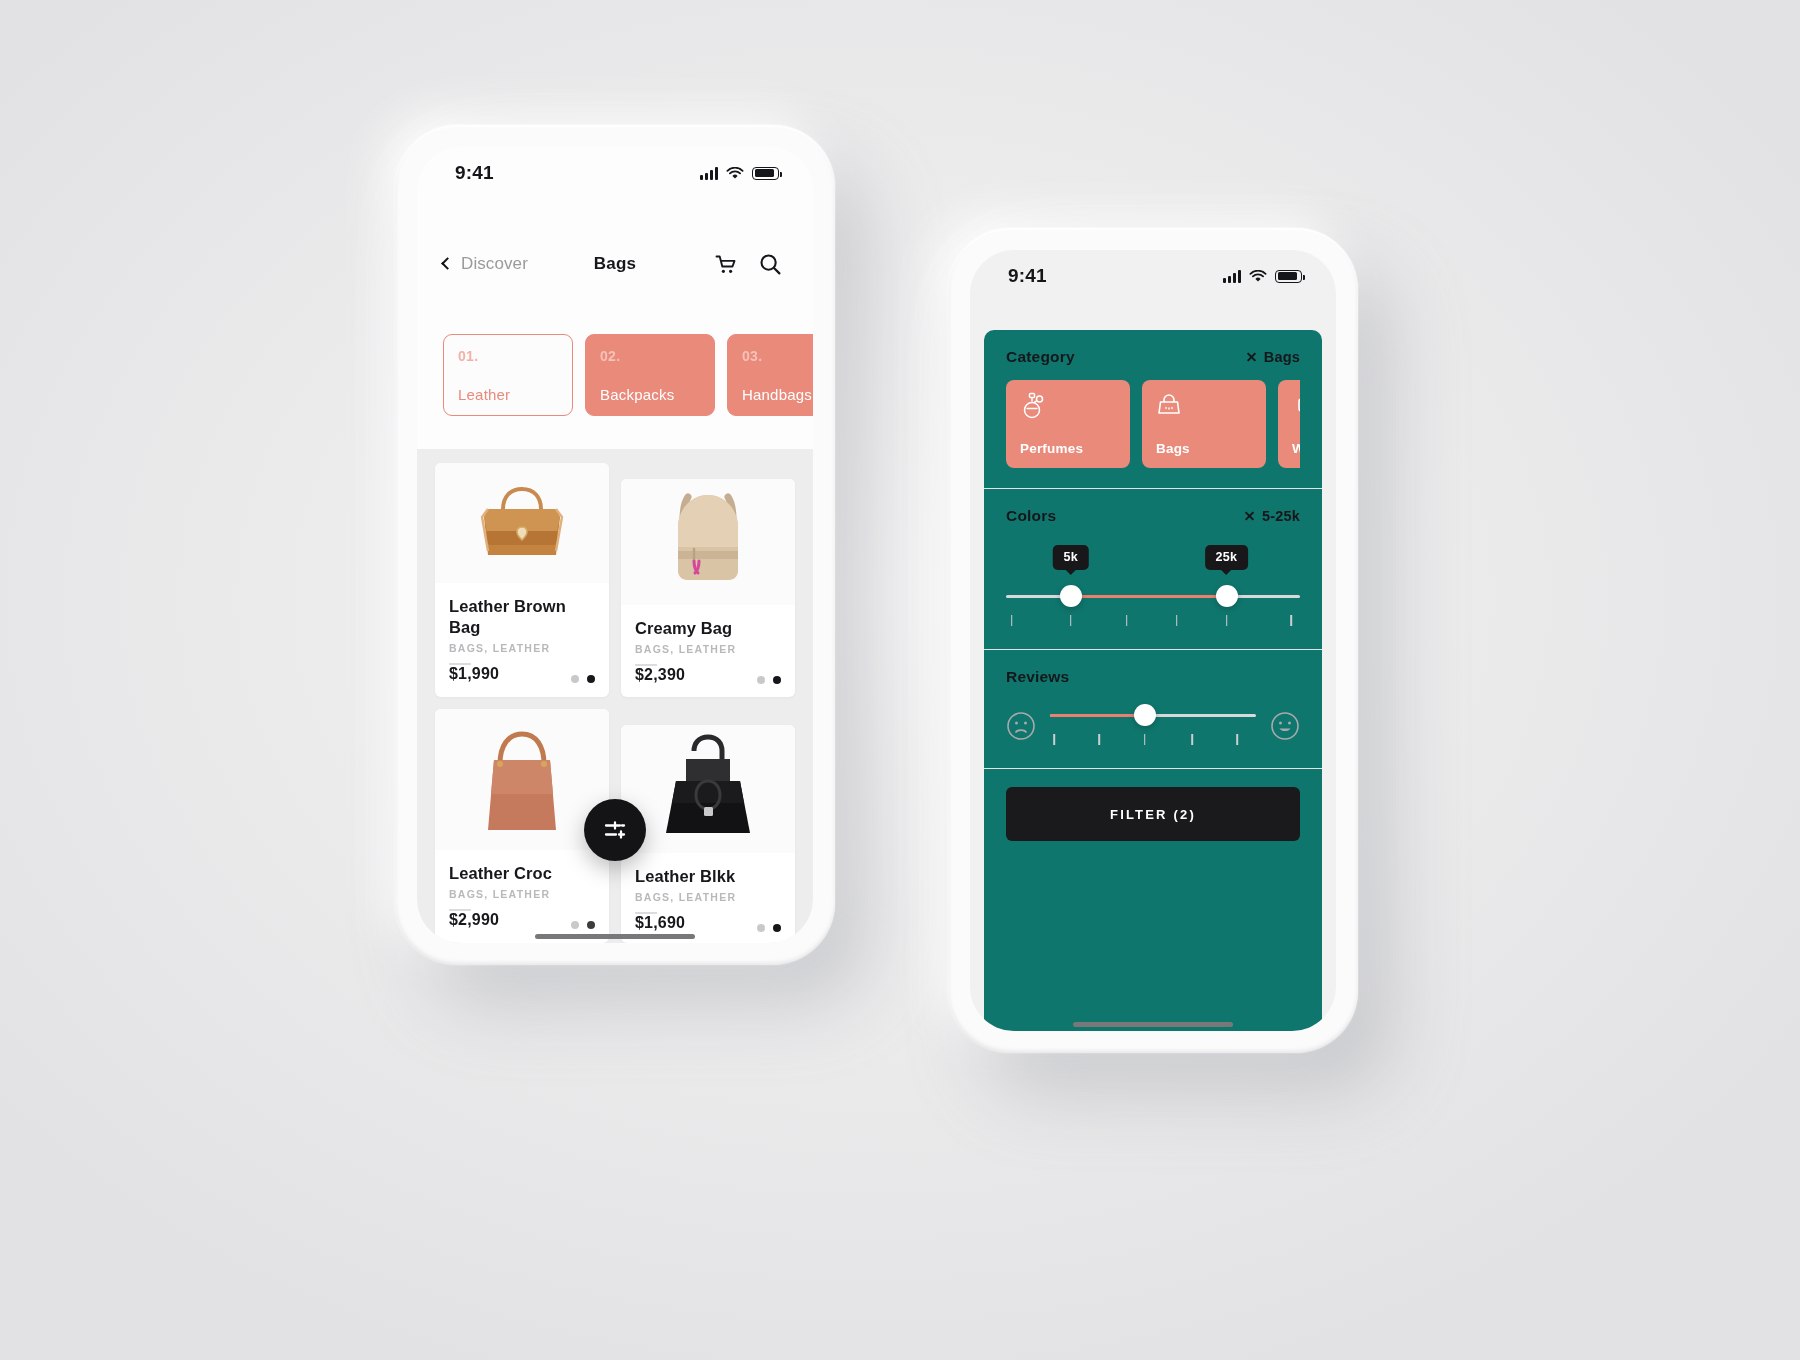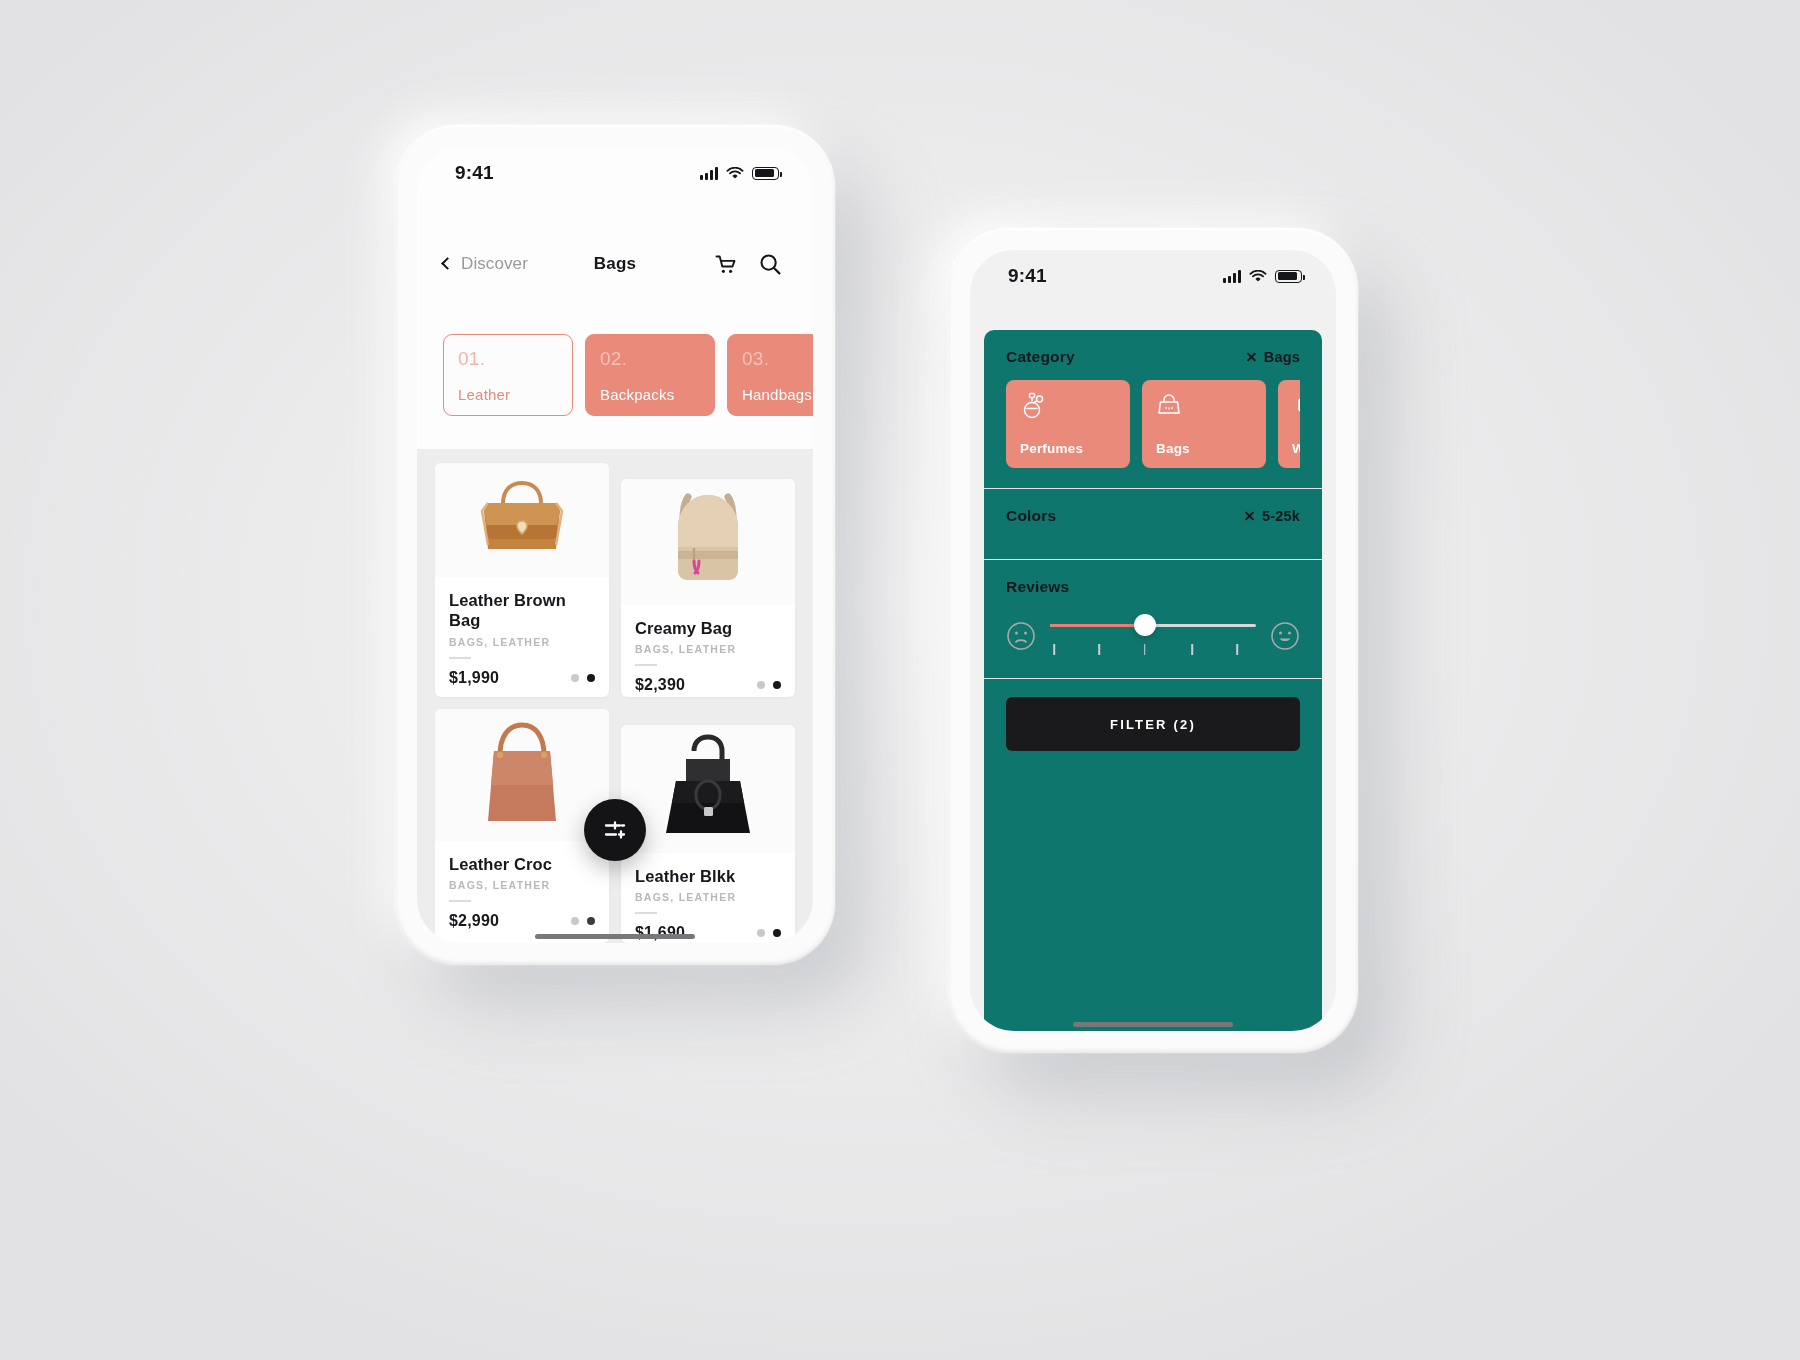--- a/index.html
+++ b/index.html
@@ -167,21 +167,21 @@
     cursor: pointer;
   }
   .cat-chip.active {
     background: #fcfcfc;
     border: 1.6px solid #e98a7b;
   }
   .cat-chip.filled {
     background: #e98a7b;
     border: 1.6px solid #e98a7b;
   }
-  .cat-num { font-size: 19px; letter-spacing: 0.3px; }
+  .cat-num { font-size: 14px; letter-spacing: 0.3px; font-weight: bold; }
   .cat-name { font-size: 15px; letter-spacing: 0.2px; white-space: nowrap; }
   .cat-chip.active .cat-num { color: #f3b2a7; }
   .cat-chip.active .cat-name { color: #e98a7b; }
   .cat-chip.filled .cat-num { color: #f6c1b7; }
   .cat-chip.filled .cat-name { color: #ffffff; }
 
   .grid-wrap {
     flex: 1 1 auto;
     background: #ededee;
     padding: 14px 18px 0;
@@ -224,23 +224,23 @@
     font-weight: bold;
     letter-spacing: 1.25px;
     color: #b9b9bc;
   }
   .prod-rule {
     margin-top: 9px;
     width: 22px; height: 2px;
     background: #dcdcde;
   }
   .prod-foot {
-    margin-top: 10px;
-    display: flex;
-    align-items: center;
+    margin-top: 0;
+    display: flex;
+    align-items: flex-end;
     justify-content: space-between;
   }
   .prod-price {
     font-size: 16px;
     font-weight: bold;
     color: #16181c;
     letter-spacing: 0.2px;
   }
   .prod-dots { display: flex; align-items: center; gap: 8px; }
   .prod-dots span { width: 8px; height: 8px; border-radius: 50%; display: block; }
@@ -715,20 +715,40 @@
       </div>
 
 
       <div class="fsec">
         <div class="fsec-head">
           <span class="fsec-title">Colors</span>
           <span class="fsec-clear">
             <span class="mini-x"></span>
             <span class="fsec-clear-label">5-25k</span>
           </span>
+        </div>
+        <div class="price-slider-area">
+          <div class="pill-row">
+            <span class="pill" style="left:22%">5k</span>
+            <span class="pill" style="left:75%">25k</span>
+          </div>
+          <div class="track-row">
+            <span class="track"></span>
+            <span class="track-fill" style="left:22%;right:25%"></span>
+            <span class="knob" style="left:22%"></span>
+            <span class="knob" style="left:75%"></span>
+          </div>
+          <div class="ruler">
+            <i style="left:2%"></i>
+              <i style="left:22%"></i>
+              <i style="left:41%"></i>
+            <i style="left:58%"></i>
+              <i style="left:75%"></i>
+              <i style="left:97%"></i>
+          </div>
         </div>
       </div>
 
       <div class="fsec" style="border-bottom:1px solid #e4e4e6">
         <div class="fsec-head">
           <span class="fsec-title">Reviews</span>
         </div>
         <div class="review-row">
           <svg width="30" height="30" viewBox="0 0 30 30">
             <circle cx="15" cy="15" r="13" stroke="#a9a9ac" stroke-width="1.6" fill="none"></circle>

